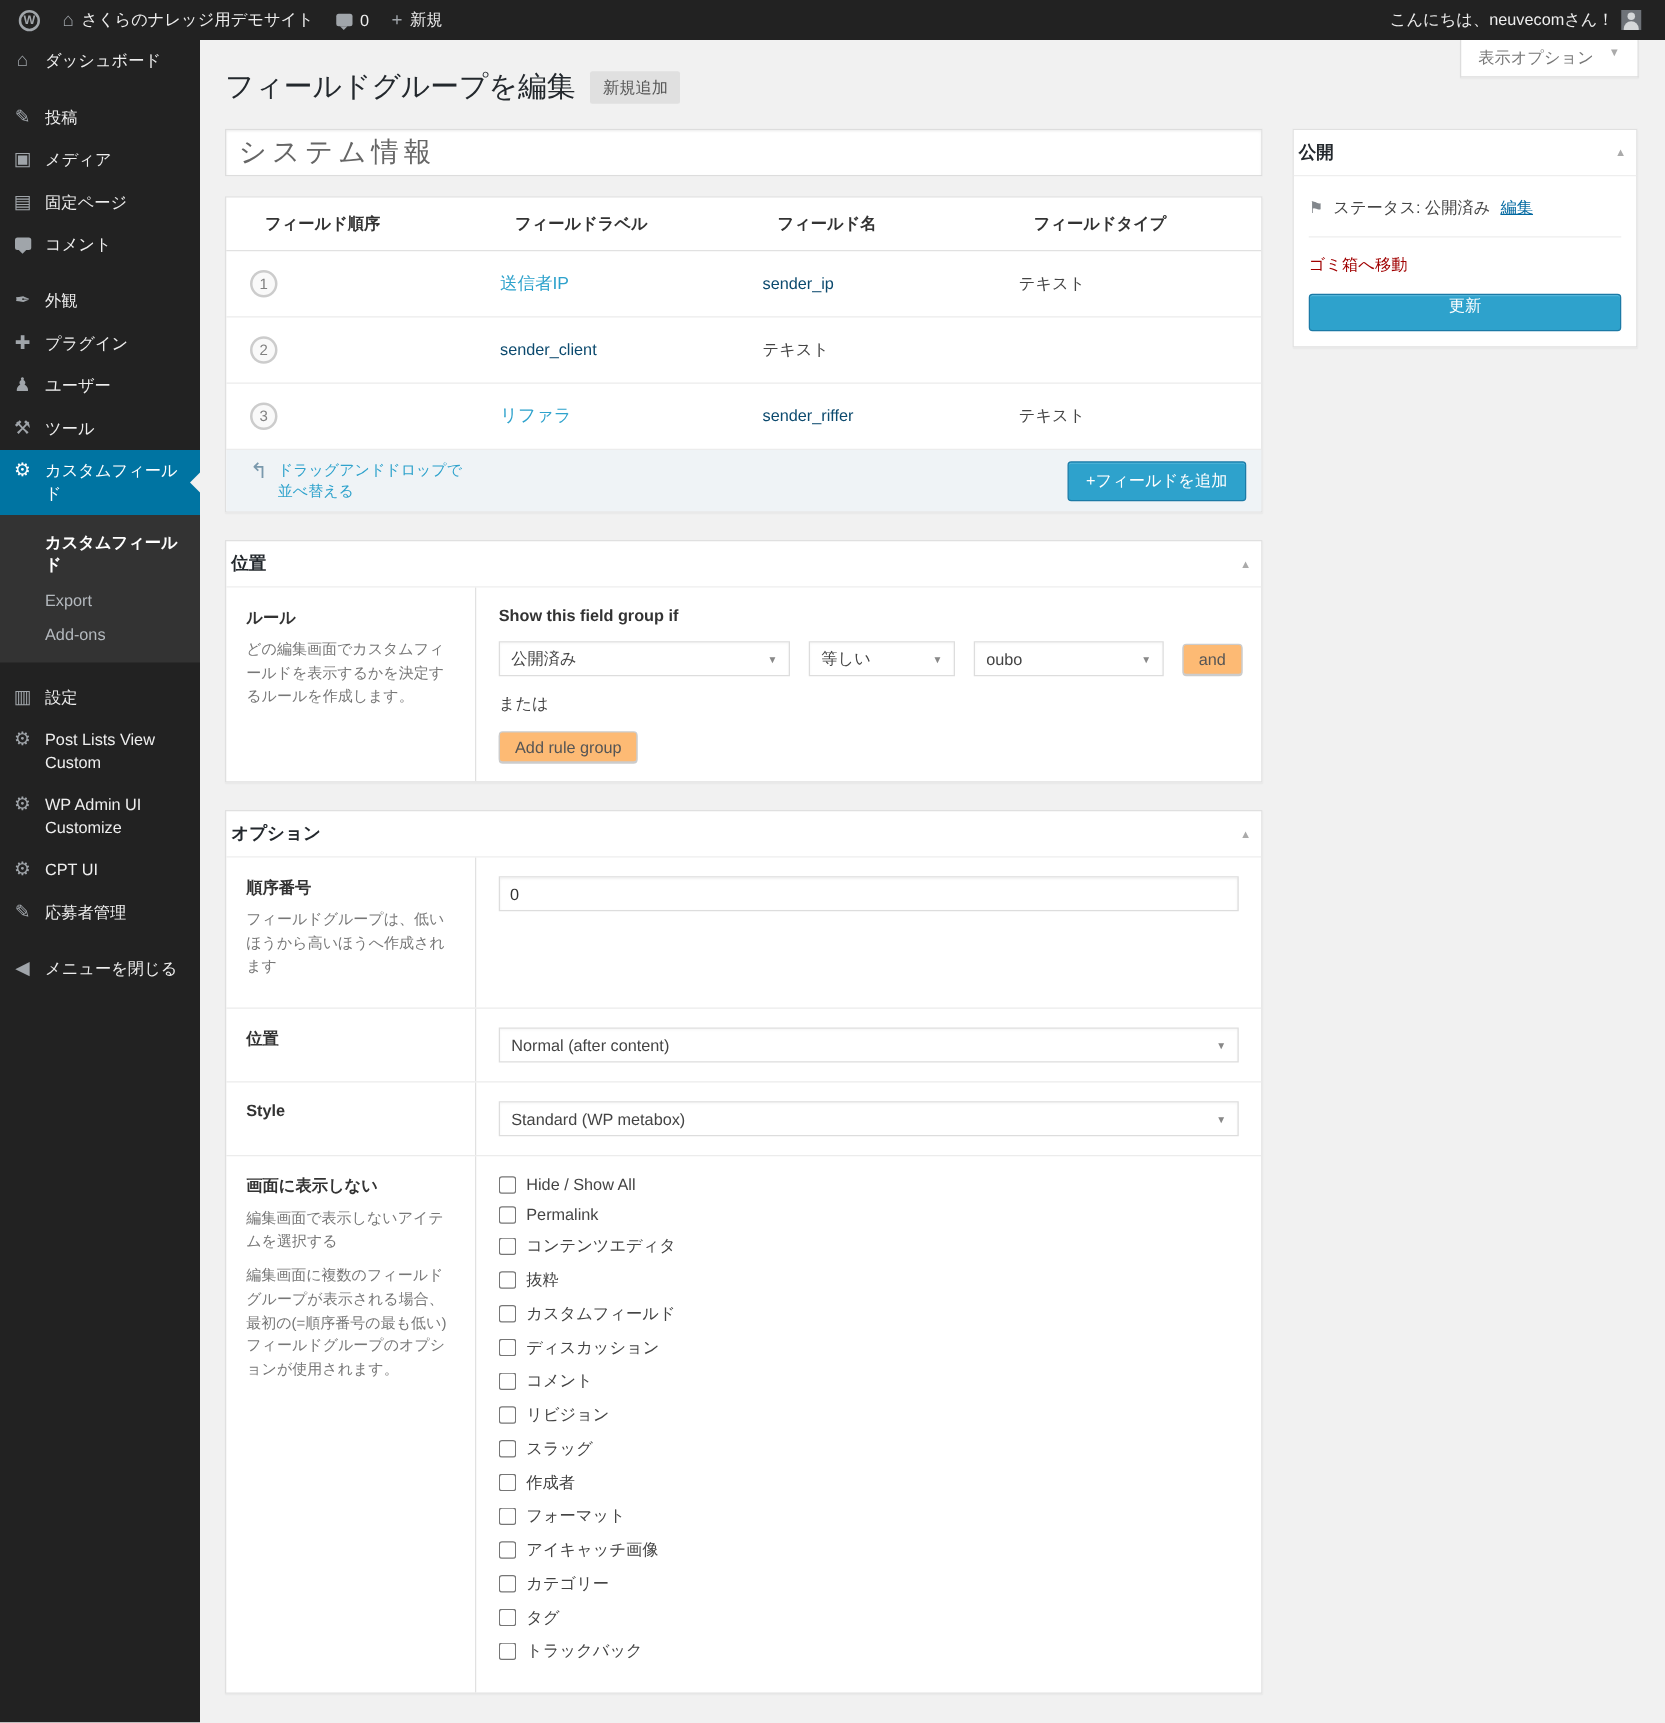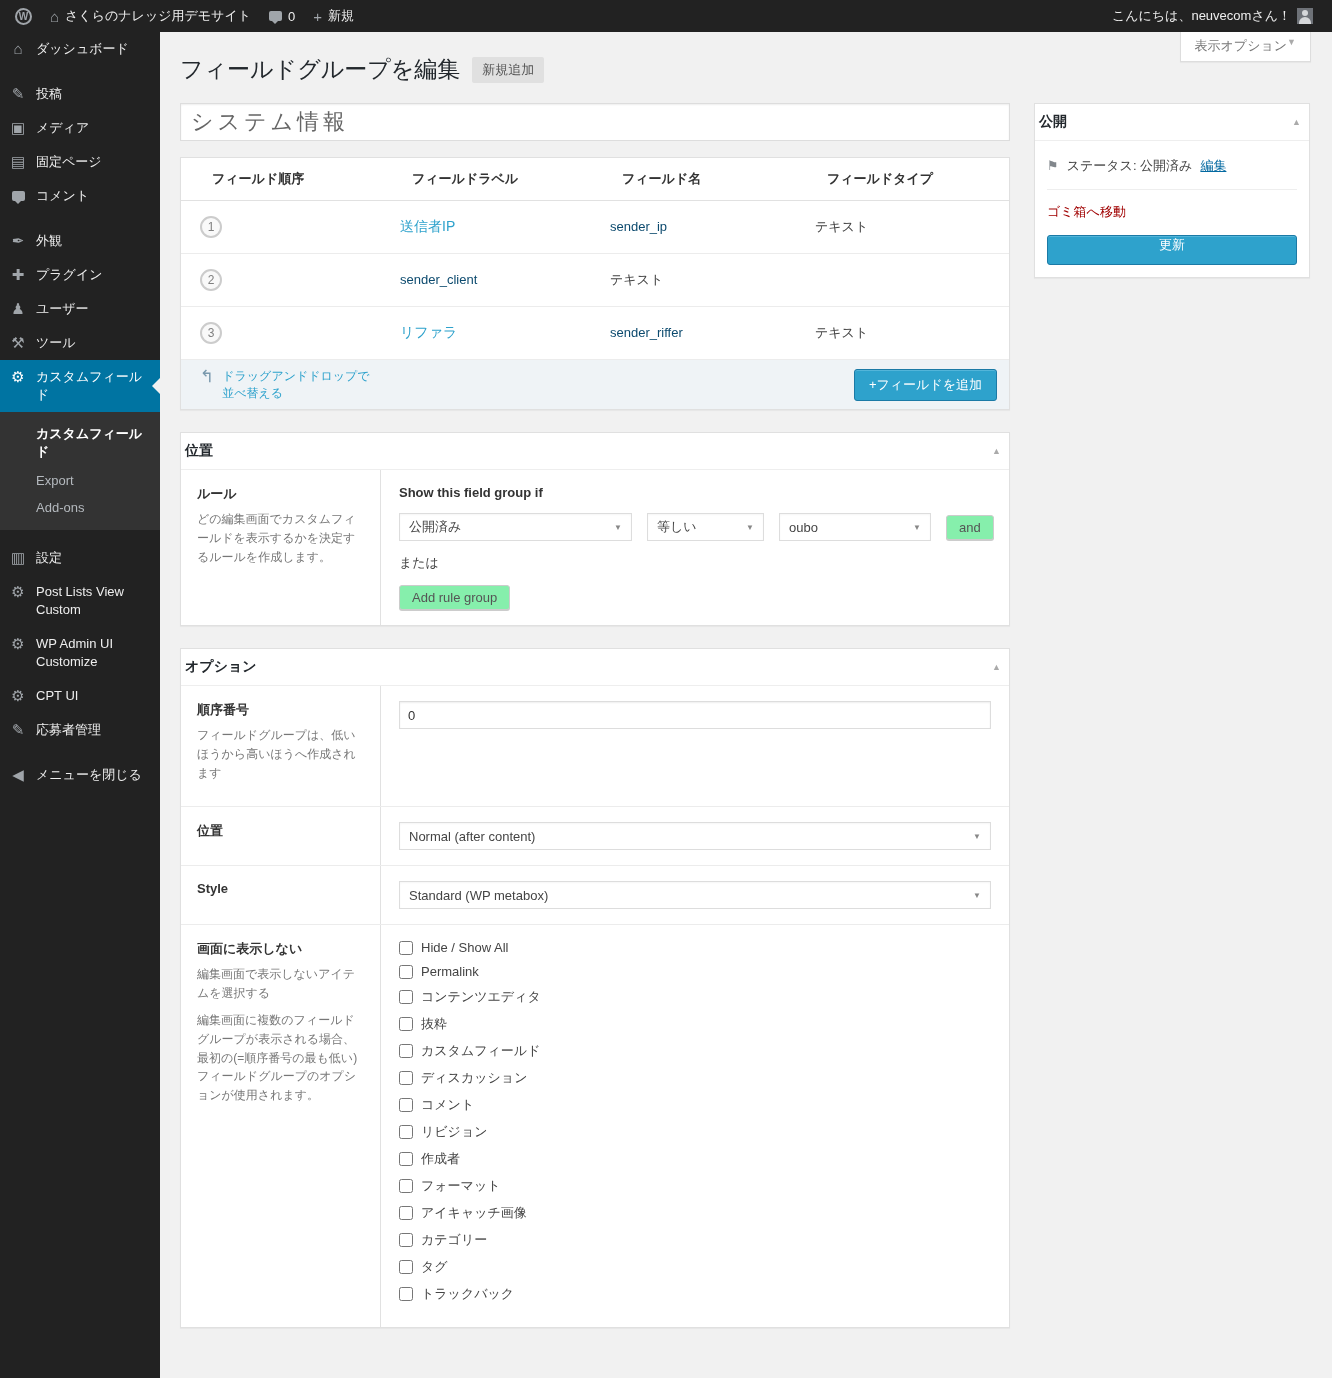--- a/index.html
+++ b/index.html
@@ -37,21 +37,21 @@
   .menu-arrow { position:absolute; right:0; top:50%; margin-top:-8px; width:0; height:0;
     border:8px solid transparent; border-left-width:0; border-right-color:#f1f1f1; }
   .menu-gap { height:11px; }
   .submenu { background:#333; padding:7px 0 9px; }
   .submenu-item { padding:6px 12px 6px 36px; color:#b4b9be; font-size:13px; cursor:pointer; }
   .submenu-item.current { color:#fff; font-weight:bold; }
   .sb-bubble { background:#a0a5aa; }
 
   
   .screen-options { position:absolute; top:0; right:21px; background:#fff; border:1px solid #ddd; border-top:none;
-    padding:5px 14px 6px; color:#777; font-size:13px; display:flex; gap:0; cursor:pointer;
+    padding:5px 14px 6px; color:#777; font-size:13px; display:flex; gap:12px; cursor:pointer;
     box-shadow:0 1px 1px rgba(0,0,0,.04); }
   .so-arrow { font-size:9px; color:#aaa; }
 
   
   .title-row { margin:23px 0 18px; display:flex; align-items:center; gap:12px; }
   .page-title { font-size:23px; font-weight:400; color:#23282d; line-height:1.3; }
   .add-new { background:#e0e0e0; color:#555; font-size:13px; padding:4px 10px; border-radius:2px; cursor:pointer; }
 
   
   .columns { display:flex; gap:24px; align-items:flex-start; }
@@ -92,21 +92,21 @@
   .acf-row:last-child { border-bottom:none; }
   .acf-label { padding:15px 16px; border-right:1px solid #e1e1e1; }
   .acf-label h4 { font-size:13px; font-weight:bold; color:#333; margin-bottom:7px; }
   .acf-label p { font-size:12px; color:#777; line-height:1.55; margin-bottom:9px; }
   .acf-field { padding:15px 18px; }
   .show-if { font-weight:bold; color:#333; margin-bottom:13px; }
   .rule-row { display:flex; gap:15px; align-items:center; margin-bottom:13px; }
   .fake-select { background:#fff; border:1px solid #ddd; box-shadow:inset 0 1px 2px rgba(0,0,0,.04); height:28px;
     display:flex; align-items:center; justify-content:space-between; padding:0 9px; color:#444; cursor:pointer; }
   .fs-arrow { font-size:8px; color:#888; margin-left:8px; }
-  .button-gray { background:#86efac; border:1px solid #ccc; box-shadow:0 1px 0 #ccc; color:#555;
+  .button-gray { background:#fdba74; border:1px solid #ccc; box-shadow:0 1px 0 #ccc; color:#555;
     font-size:13px; padding:4px 12px; border-radius:3px; cursor:pointer; display:inline-block; }
   .or-text { margin-bottom:13px; color:#444; }
   .text-input { border:1px solid #ddd; background:#fff; box-shadow:inset 0 1px 2px rgba(0,0,0,.07); height:28px;
     padding:3px 8px; font-size:13px; color:#333; width:100%; font-family:inherit; }
   .cb-item { display:flex; align-items:center; gap:8px; margin-bottom:9px; cursor:pointer; }
   .cb-item input { width:14px; height:14px; cursor:pointer; }
   .cb-label { color:#444; }
   .wide { width:100%; }
 
   
@@ -397,20 +397,24 @@
               <label class="cb-item">
                 <input type="checkbox" style="">
                 <span class="cb-label">コメント</span>
               </label>
               <label class="cb-item">
                 <input type="checkbox" style="">
                 <span class="cb-label">リビジョン</span>
               </label>
               <label class="cb-item">
                 <input type="checkbox" style="">
+                <span class="cb-label">スラッグ</span>
+              </label>
+              <label class="cb-item">
+                <input type="checkbox" style="">
                 <span class="cb-label">作成者</span>
               </label>
               <label class="cb-item">
                 <input type="checkbox" style="">
                 <span class="cb-label">フォーマット</span>
               </label>
               <label class="cb-item">
                 <input type="checkbox" style="">
                 <span class="cb-label">アイキャッチ画像</span>
               </label>

